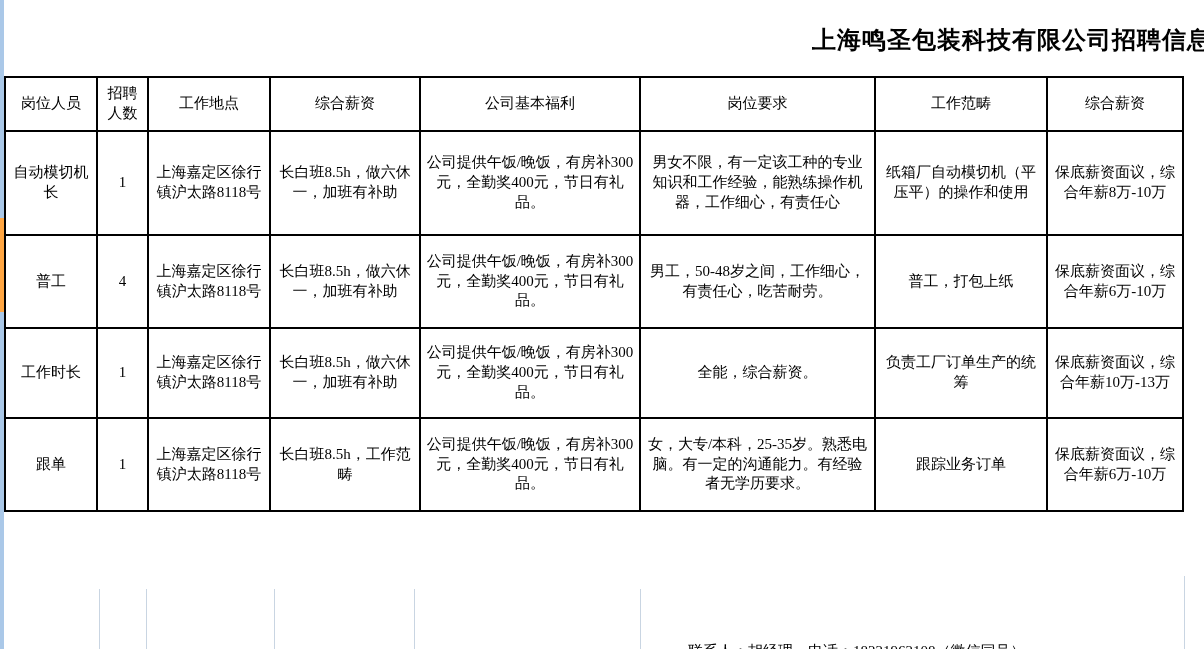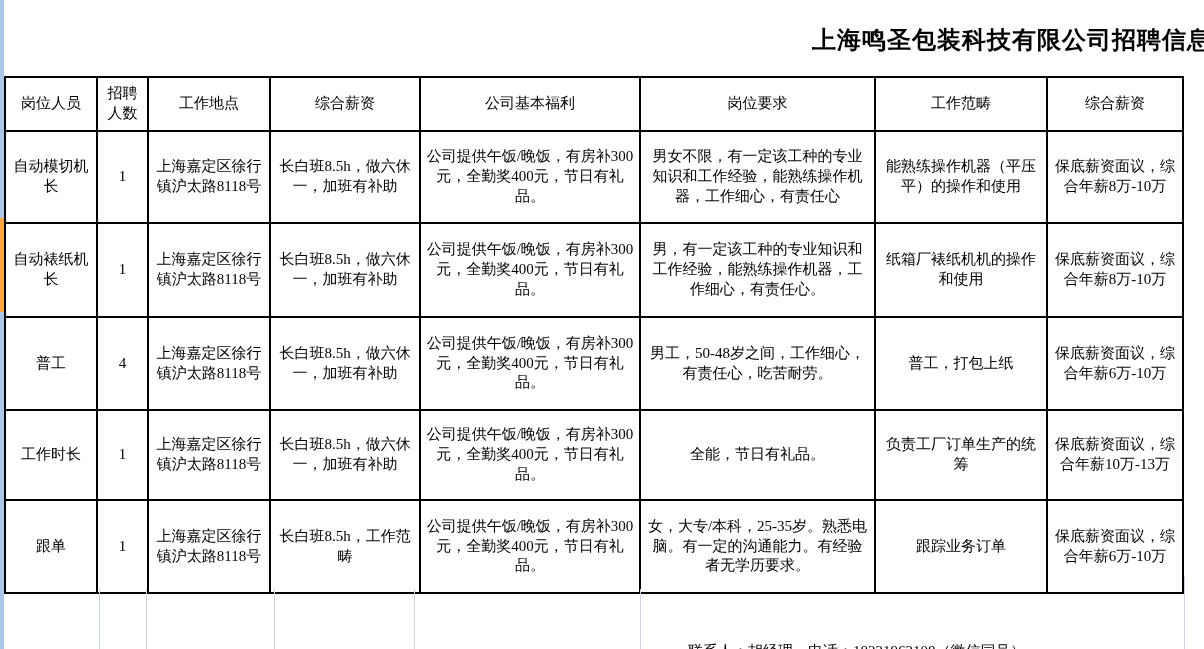--- a/index.html
+++ b/index.html
@@ -65,57 +65,47 @@
       <tr style="height:54px">
     <th>岗位人员</th>
     <th>招聘人数</th>
     <th>工作地点</th>
     <th>综合薪资</th>
     <th>公司基本福利</th>
     <th>岗位要求</th>
     <th>工作范畴</th>
     <th>综合薪资</th>
   </tr>
-  <tr style="height:92px">
+  <tr style="height:104px">
     <td>自动模切机长</td>
     <td>1</td>
     <td>上海嘉定区徐行镇沪太路8118号</td>
     <td>长白班8.5h，做六休一，加班有补助</td>
     <td>公司提供午饭/晚饭，有房补300元，全勤奖400元，节日有礼品。</td>
     <td>男女不限，有一定该工种的专业知识和工作经验，能熟练操作机器，工作细心，有责任心</td>
-    <td>能熟练操作机器（平压平）的操作和使用</td>
-    <td>保底薪资面议，综合年薪8万-10万</td>
-  </tr>
-  <tr style="height:94px">
-    <td>自动裱纸机长</td>
-    <td>1</td>
-    <td>上海嘉定区徐行镇沪太路8118号</td>
-    <td>长白班8.5h，做六休一，加班有补助</td>
-    <td>公司提供午饭/晚饭，有房补300元，全勤奖400元，节日有礼品。</td>
-    <td>男，有一定该工种的专业知识和工作经验，能熟练操作机器，工作细心，有责任心。</td>
-    <td>纸箱厂裱纸机机的操作和使用</td>
+    <td>纸箱厂自动模切机（平压平）的操作和使用</td>
     <td>保底薪资面议，综合年薪8万-10万</td>
   </tr>
   <tr style="height:93px">
     <td>普工</td>
     <td>4</td>
     <td>上海嘉定区徐行镇沪太路8118号</td>
     <td>长白班8.5h，做六休一，加班有补助</td>
     <td>公司提供午饭/晚饭，有房补300元，全勤奖400元，节日有礼品。</td>
     <td>男工，50-48岁之间，工作细心，有责任心，吃苦耐劳。</td>
     <td>普工，打包上纸</td>
     <td>保底薪资面议，综合年薪6万-10万</td>
   </tr>
   <tr style="height:90px">
     <td>工作时长</td>
     <td>1</td>
     <td>上海嘉定区徐行镇沪太路8118号</td>
     <td>长白班8.5h，做六休一，加班有补助</td>
     <td>公司提供午饭/晚饭，有房补300元，全勤奖400元，节日有礼品。</td>
-    <td>全能，节日有礼品。</td>
+    <td>全能，综合薪资。</td>
     <td>负责工厂订单生产的统筹</td>
     <td>保底薪资面议，综合年薪10万-13万</td>
   </tr>
   <tr style="height:93px">
     <td>跟单</td>
     <td>1</td>
     <td>上海嘉定区徐行镇沪太路8118号</td>
     <td>长白班8.5h，工作范畴</td>
     <td>公司提供午饭/晚饭，有房补300元，全勤奖400元，节日有礼品。</td>
     <td>女，大专/本科，25-35岁。熟悉电脑。有一定的沟通能力。有经验者无学历要求。</td>

